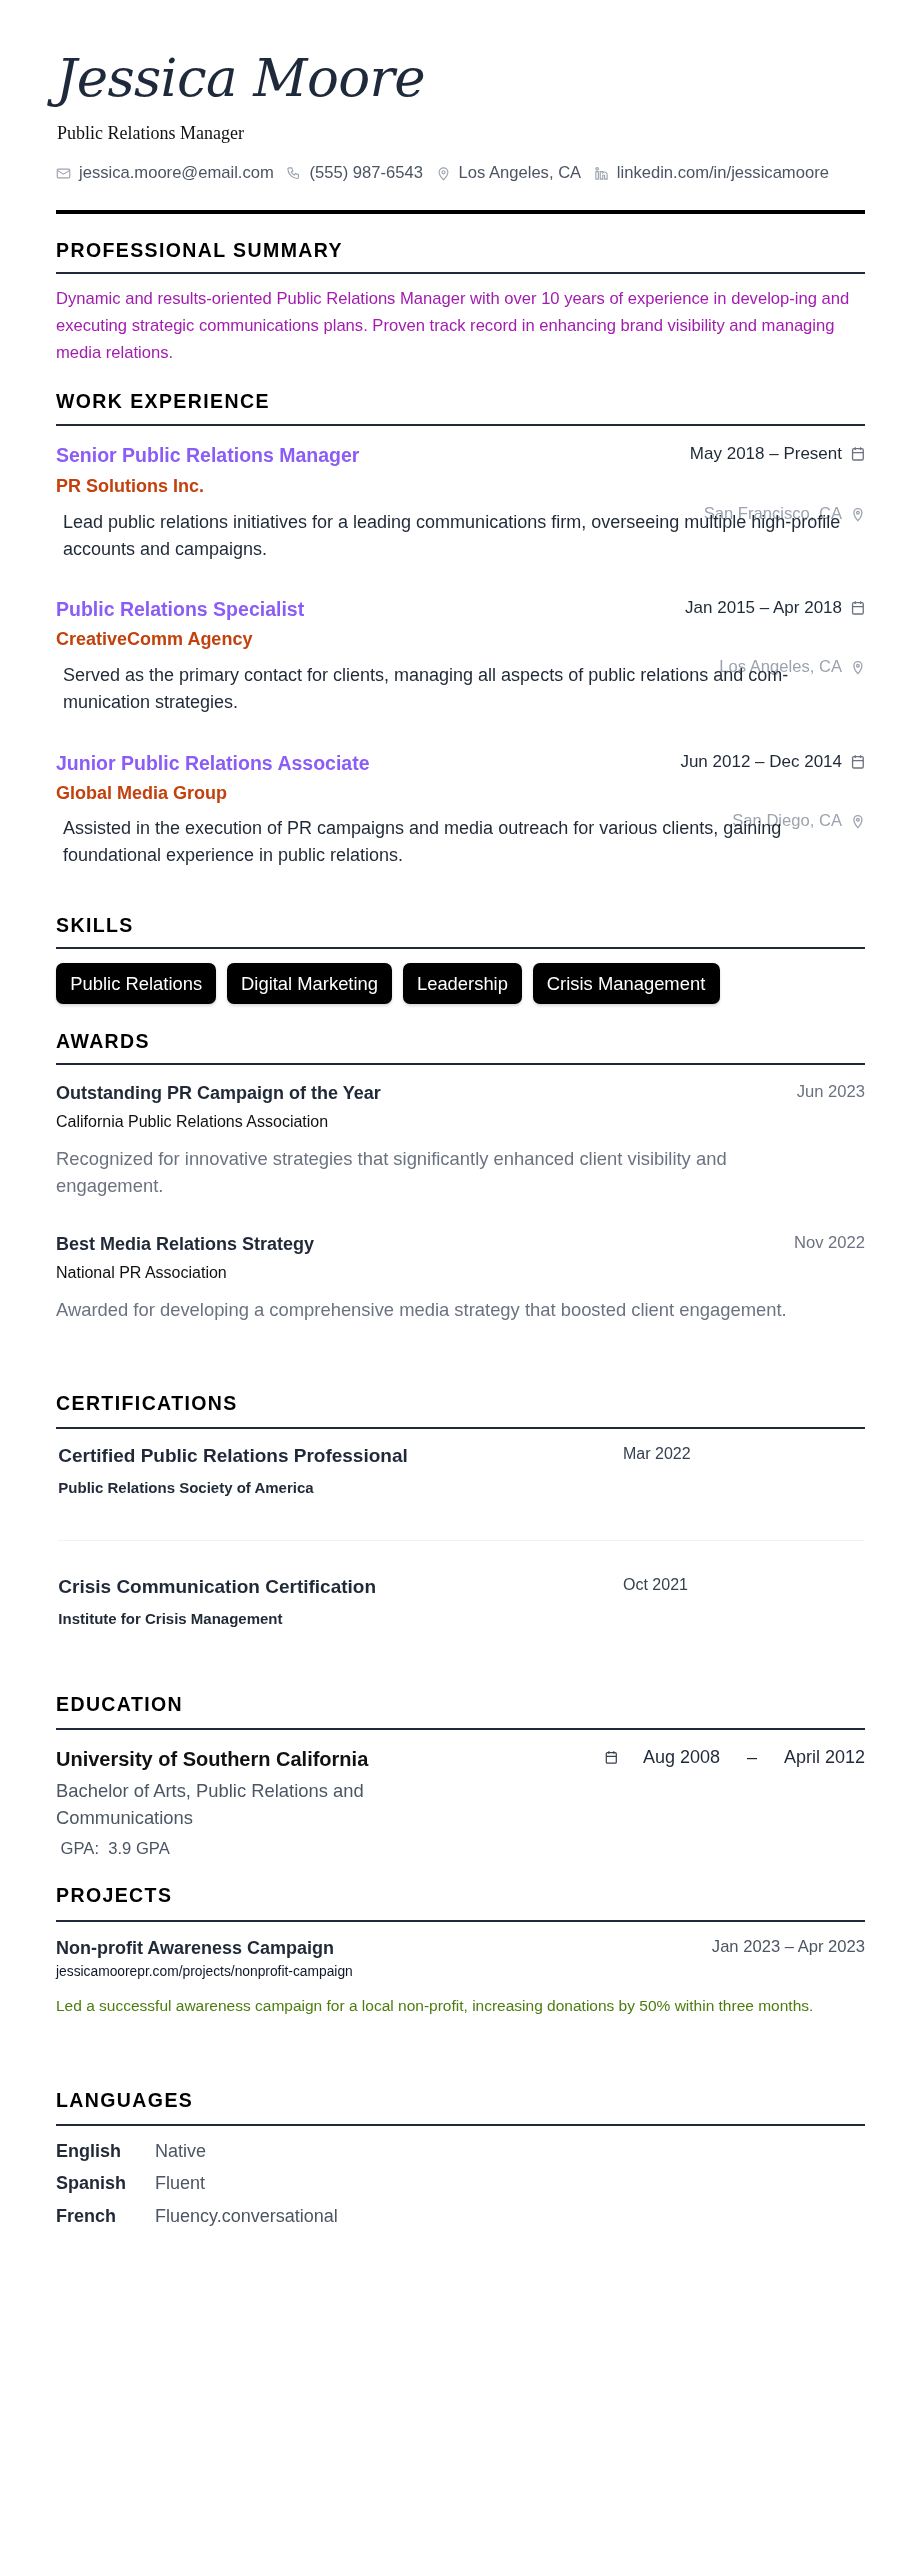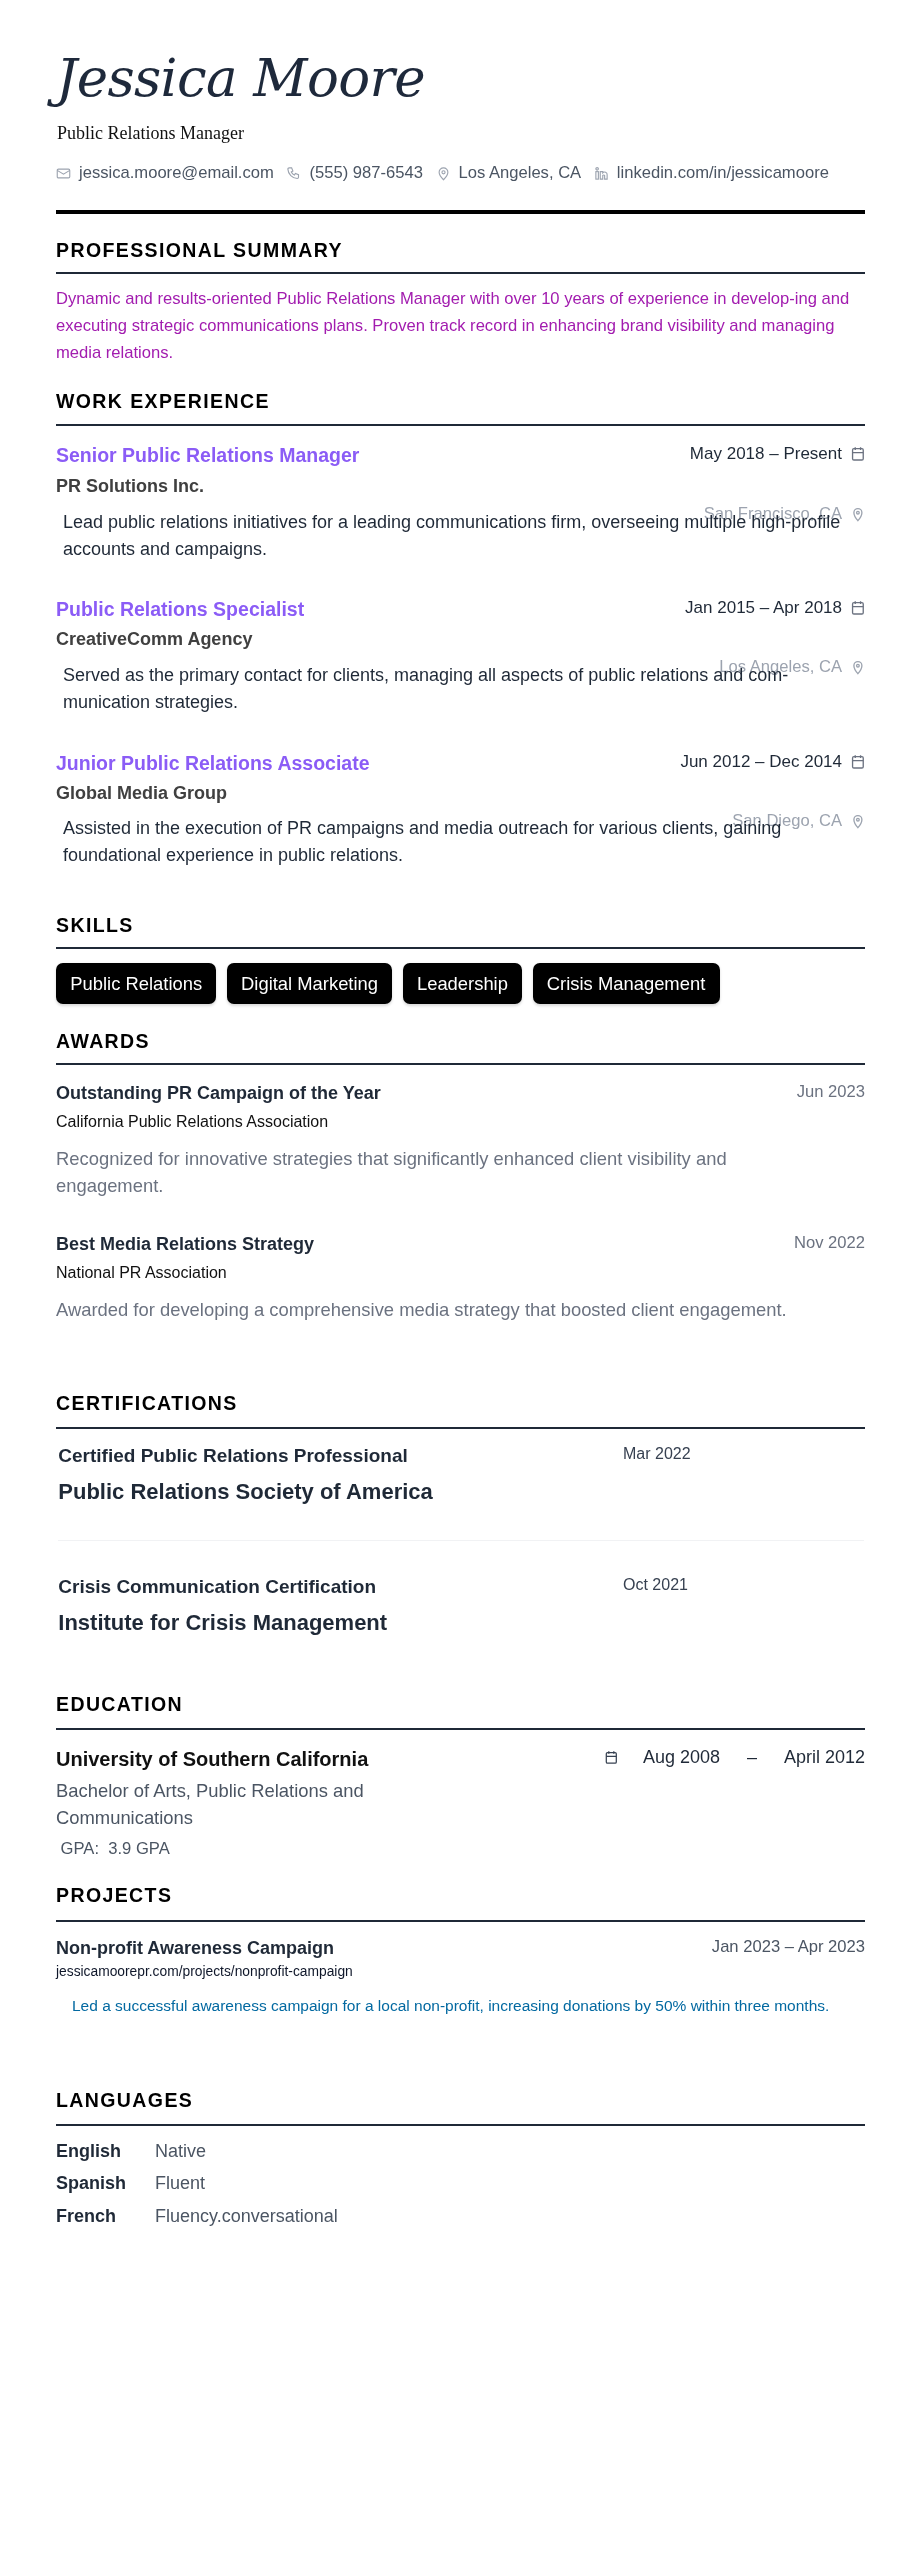--- a/index.html
+++ b/index.html
@@ -28,21 +28,21 @@
 
   .section-title {
     position: absolute; left: 0; font-size: 19.5px; font-weight: 700; color: #000;
     letter-spacing: 1.4px;
   }
   .section-rule { position: absolute; left: 0; width: 809px; height: 1.7px; background: #1f2937; }
 
   .para { position: absolute; left: 0; width: 803px; font-size: 16.6px; line-height: 27px; color: #a21caf; }
 
   .job-title { position: absolute; left: 0; font-size: 19.5px; font-weight: 700; color: #8b5cf6; }
-  .job-company { position: absolute; left: 0; font-size: 18px; font-weight: 700; color: #404040; }
+  .job-company { position: absolute; left: 0; font-size: 18px; font-weight: 700; color: #c2410c; }
   .job-date { position: absolute; right: 0; display: flex; align-items: center; font-size: 17px; color: #1f2937; }
   .job-date svg, .job-loc svg { width: 13.8px; height: 16px; margin-left: 9.2px; fill: none; stroke-width: 2; }
   .job-date svg { stroke: #6b7280; }
   .job-loc { position: absolute; right: 0; display: flex; align-items: center; font-size: 16.6px; color: #9ca3af; margin-top: 28px; }
   .job-loc svg { stroke: #9ca3af; }
   .job-desc { position: absolute; left: 6.9px; width: 791px; font-size: 18px; line-height: 27px; color: #1f2937; }
 
   .chips { position: absolute; left: 0; display: flex; }
   .chip {
     background: #000; color: #fff; font-size: 18.4px; border-radius: 6.9px;
@@ -50,33 +50,33 @@
     box-shadow: 0 1.7px 2.9px rgba(0,0,0,0.15);
   }
 
   .award-title { position: absolute; left: 0; font-size: 18px; font-weight: 700; color: #1f2937; }
   .award-date { position: absolute; right: 0; font-size: 16.6px; color: #6b7280; }
   .award-org { position: absolute; left: 0; font-size: 16px; color: #111; }
   .award-desc { position: absolute; left: 0; width: 757px; font-size: 18.4px; line-height: 27px; color: #6b7280; }
 
   .cert-title { position: absolute; left: 2.3px; font-size: 19px; font-weight: 700; color: #1f2937; }
   .cert-date { position: absolute; left: 567px; font-size: 16px; color: #374151; }
-  .cert-org { position: absolute; left: 2.3px; font-size: 22px; font-weight: 700; color: #1f2937; }
+  .cert-org { position: absolute; left: 2.3px; font-size: 15px; font-weight: 700; color: #1f2937; }
   .cert-divider { position: absolute; left: 2.3px; width: 806px; height: 1.1px; background: #f1f2f4; }
 
   .edu-school { position: absolute; left: 0; font-size: 20px; font-weight: 700; color: #111; }
   .edu-date { position: absolute; right: 0; display: flex; align-items: center; font-size: 18px; color: #1f2937; gap: 20px; }
   .edu-date svg { width: 12.6px; height: 15px; margin-right: 5.7px; stroke: #374151; fill: none; stroke-width: 2; }
   .edu-degree { position: absolute; left: 0; width: 356px; font-size: 18.4px; line-height: 27px; color: #4b5563; }
   .edu-gpa { position: absolute; left: 4.6px; font-size: 16.6px; color: #4b5563; }
 
   .proj-title { position: absolute; left: 0; font-size: 18px; font-weight: 700; color: #1f2937; }
   .proj-date { position: absolute; right: 0; font-size: 16.6px; color: #4b5563; }
   .proj-url { position: absolute; left: 0; font-size: 13.8px; color: #0f172a; }
-  .proj-desc { position: absolute; left: 16px; width: 780px; font-size: 15.5px; line-height: 25px; color: #0369a1; }
+  .proj-desc { position: absolute; left: 0; width: 780px; font-size: 15.5px; line-height: 25px; color: #4d7c0f; }
 
   .lang-row { position: absolute; left: 0; display: flex; font-size: 18px; }
   .lang-name { width: 99px; font-weight: 700; color: #1f2937; }
   .lang-level { color: #4b5563; }
 </style>
 </head>
 <body>
 
 <div class="page">
 

